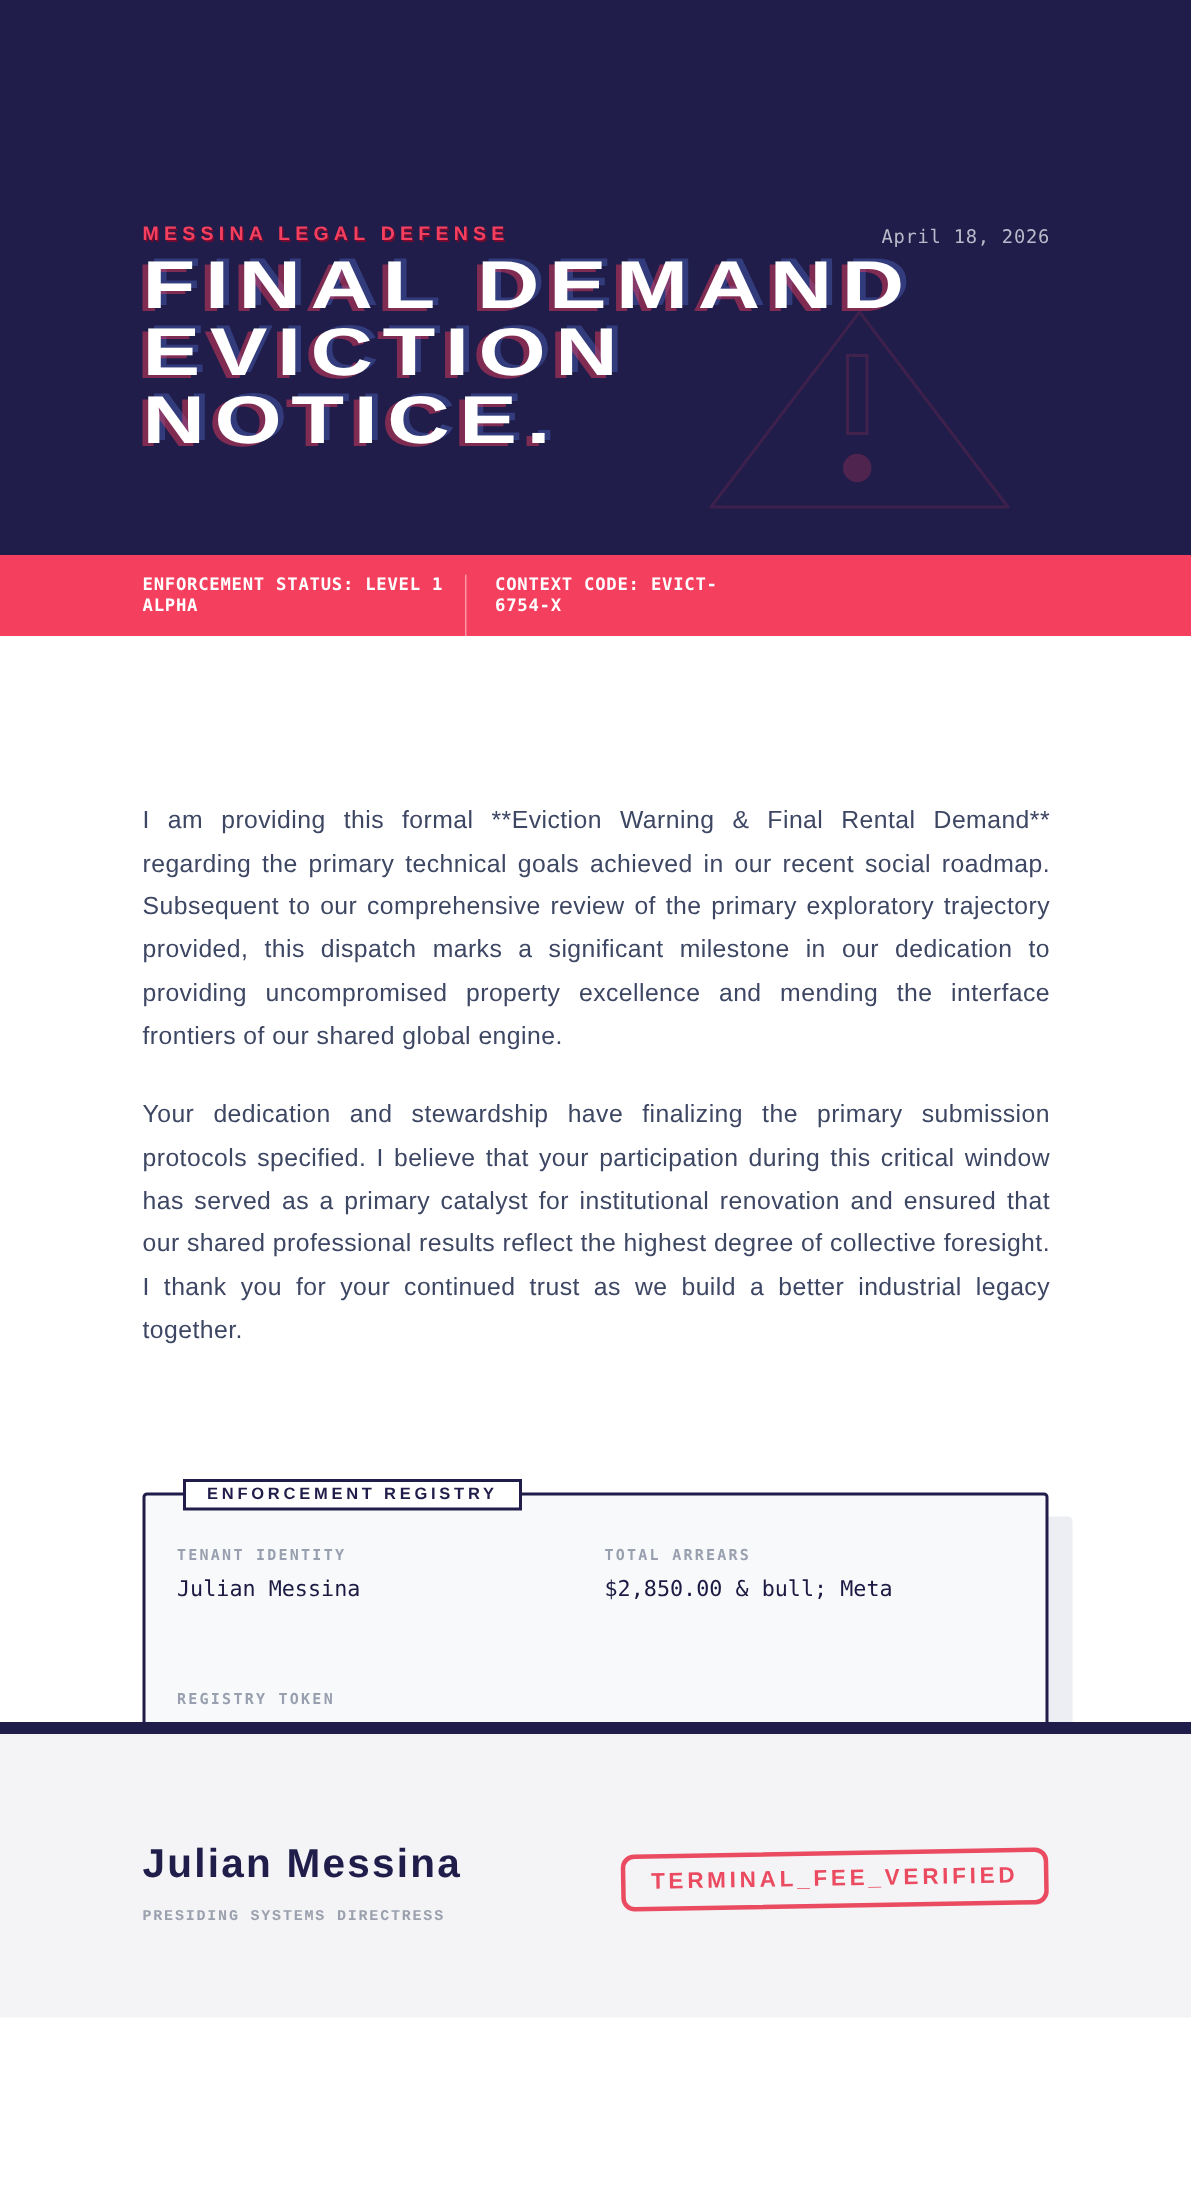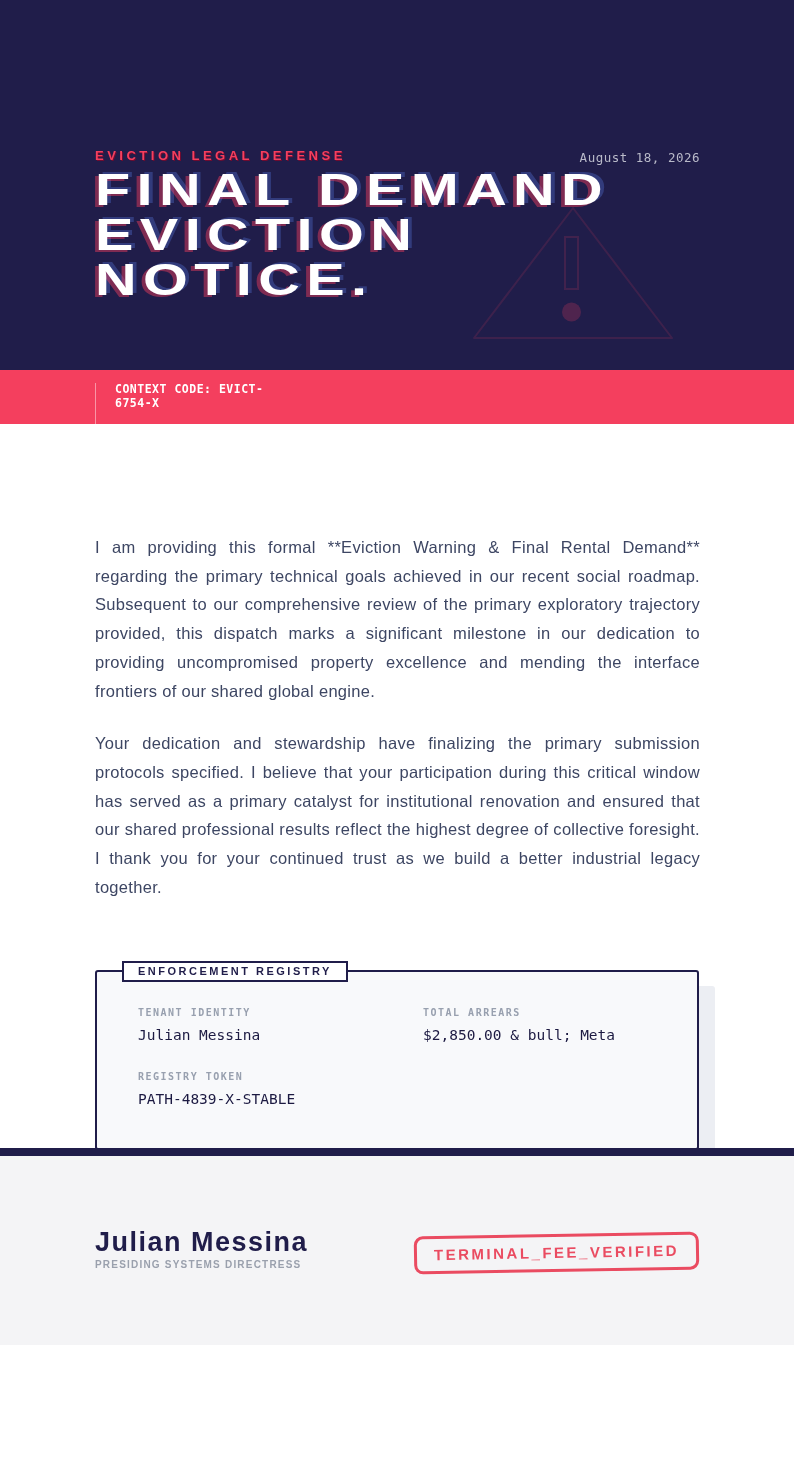--- a/index.html
+++ b/index.html
@@ -90,45 +90,45 @@
     font-size: 16.5px;
     line-height: 28.7px;
     letter-spacing: 0.3px;
     text-align: justify;
   }
   .letter-par + .letter-par { margin-top: 24px; }
 
   
   .registry {
     position: relative;
-    margin-top: 69px;
+    margin-top: 94px;
     width: 604px;
   }
   .registry-tab {
     position: absolute;
     top: -9px;
     left: 27px;
     z-index: 2;
     background: #ffffff;
     border: 2px solid #201d4a;
     padding: 2px 14px 3px;
     font-size: 11px;
     font-weight: 800;
     letter-spacing: 2.5px;
     color: #201d4a;
   }
   .registry-card {
     border: 2px solid #201d4a;
     border-radius: 3px;
     background: #f8f9fb;
     box-shadow: 16px 16px 0 0 #eceef3;
-    padding: 35px 41px 41px;
+    padding: 35px 21px 41px;
     display: grid;
     grid-template-columns: 285px 1fr;
-    row-gap: 28px;
+    row-gap: 60px;
   }
   .field-label {
     font-family: "DejaVu Sans Mono", monospace;
     font-weight: bold;
     font-size: 10px;
     letter-spacing: 1.5px;
     color: #98a0af;
     margin-bottom: 9px;
   }
   .field-value {
@@ -147,22 +147,22 @@
     justify-content: space-between;
     align-items: flex-start;
   }
   .sig-name {
     font-size: 27px;
     font-weight: 800;
     letter-spacing: 1.5px;
     color: #201d4a;
   }
   .sig-title {
-    margin-top: 1px;
-    font-family: Liberation Sans, sans-serif;
+    margin-top: 15px;
+    font-family: Liberation Mono, monospace;
     font-weight: bold;
     font-size: 10px;
     letter-spacing: 1.2px;
     color: #9aa0ad;
   }
   .stamp {
     margin-top: 7px;
     border: 3px solid #ea4b61;
     border-radius: 9px;
     padding: 7px 17px 8px;
@@ -173,35 +173,36 @@
     transform: rotate(-1deg);
     white-space: nowrap;
   }
 </style>
 </head>
 <body>
 
 <div class="page">
 
   <div class="hero">
-    <div class="hero-eyebrow">EVICTION LEGAL DEFENSE</div>
-    <div class="hero-date">August 18, 2026</div>
+    <div class="hero-eyebrow">MESSINA LEGAL DEFENSE</div>
+    <div class="hero-date">April 18, 2026</div>
     <div class="hero-title">
       <div>FINAL DEMAND</div>
       <div>EVICTION</div>
       <div>NOTICE.</div>
     </div>
     <svg class="hero-warning-icon" width="210" height="142" viewBox="0 0 210 142">
       <polygon points="105,6 204,136 6,136" fill="none" stroke="rgba(244,63,94,0.14)" stroke-width="2" stroke-linejoin="round"></polygon>
       <rect x="97" y="35" width="13" height="52" fill="none" stroke="rgba(244,63,94,0.16)" stroke-width="2"></rect>
       <circle cx="103.5" cy="110" r="9.5" fill="rgba(244,63,94,0.22)"></circle>
     </svg>
   </div>
 
   <div class="status-banner">
+    <div class="status-col status-col-1">ENFORCEMENT STATUS: LEVEL 1 ALPHA</div>
     <div class="status-col status-col-3">CONTEXT CODE: EVICT-6754-X</div>
   </div>
 
   <div class="main">
     <p class="letter-par">I am providing this formal **Eviction Warning &amp; Final Rental Demand** regarding the primary technical goals achieved in our recent social roadmap. Subsequent to our comprehensive review of the primary exploratory trajectory provided, this dispatch marks a significant milestone in our dedication to providing uncompromised property excellence and mending the interface frontiers of our shared global engine.</p>
     <p class="letter-par">Your dedication and stewardship have finalizing the primary submission protocols specified. I believe that your participation during this critical window has served as a primary catalyst for institutional renovation and ensured that our shared professional results reflect the highest degree of collective foresight. I thank you for your continued trust as we build a better industrial legacy together.</p>
 
     <div class="registry">
       <div class="registry-tab">ENFORCEMENT REGISTRY</div>
       <div class="registry-card">

